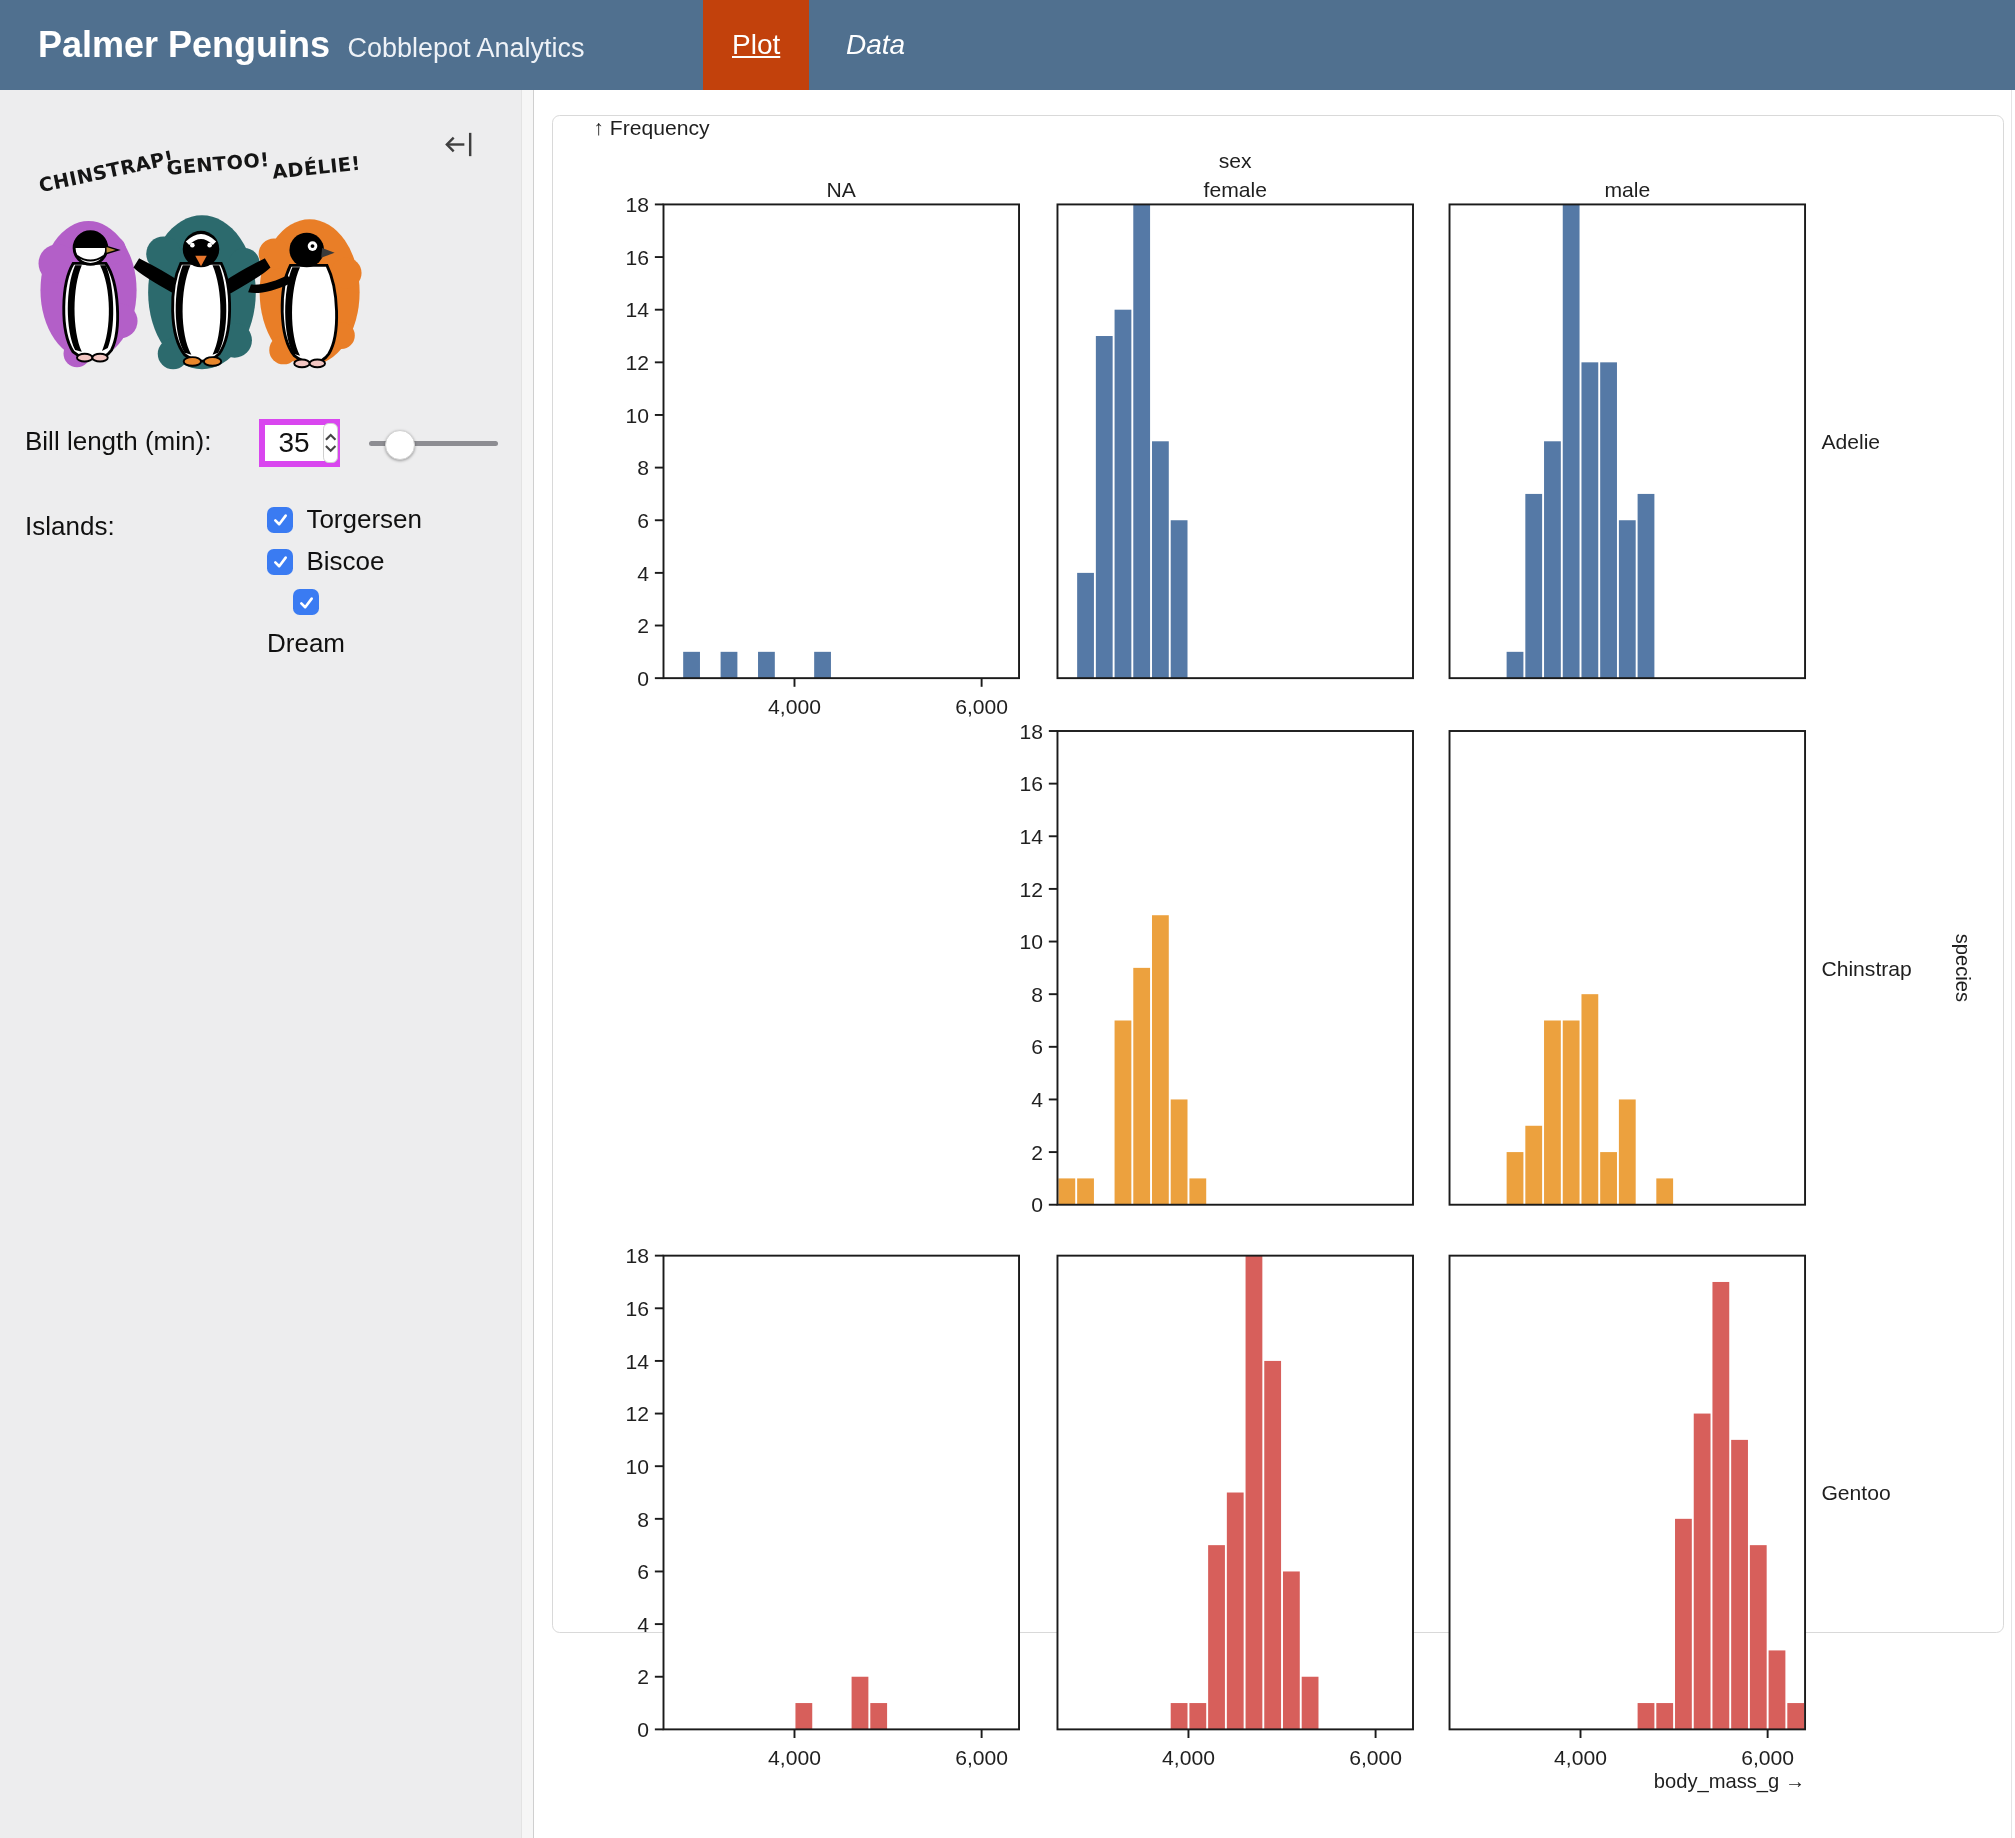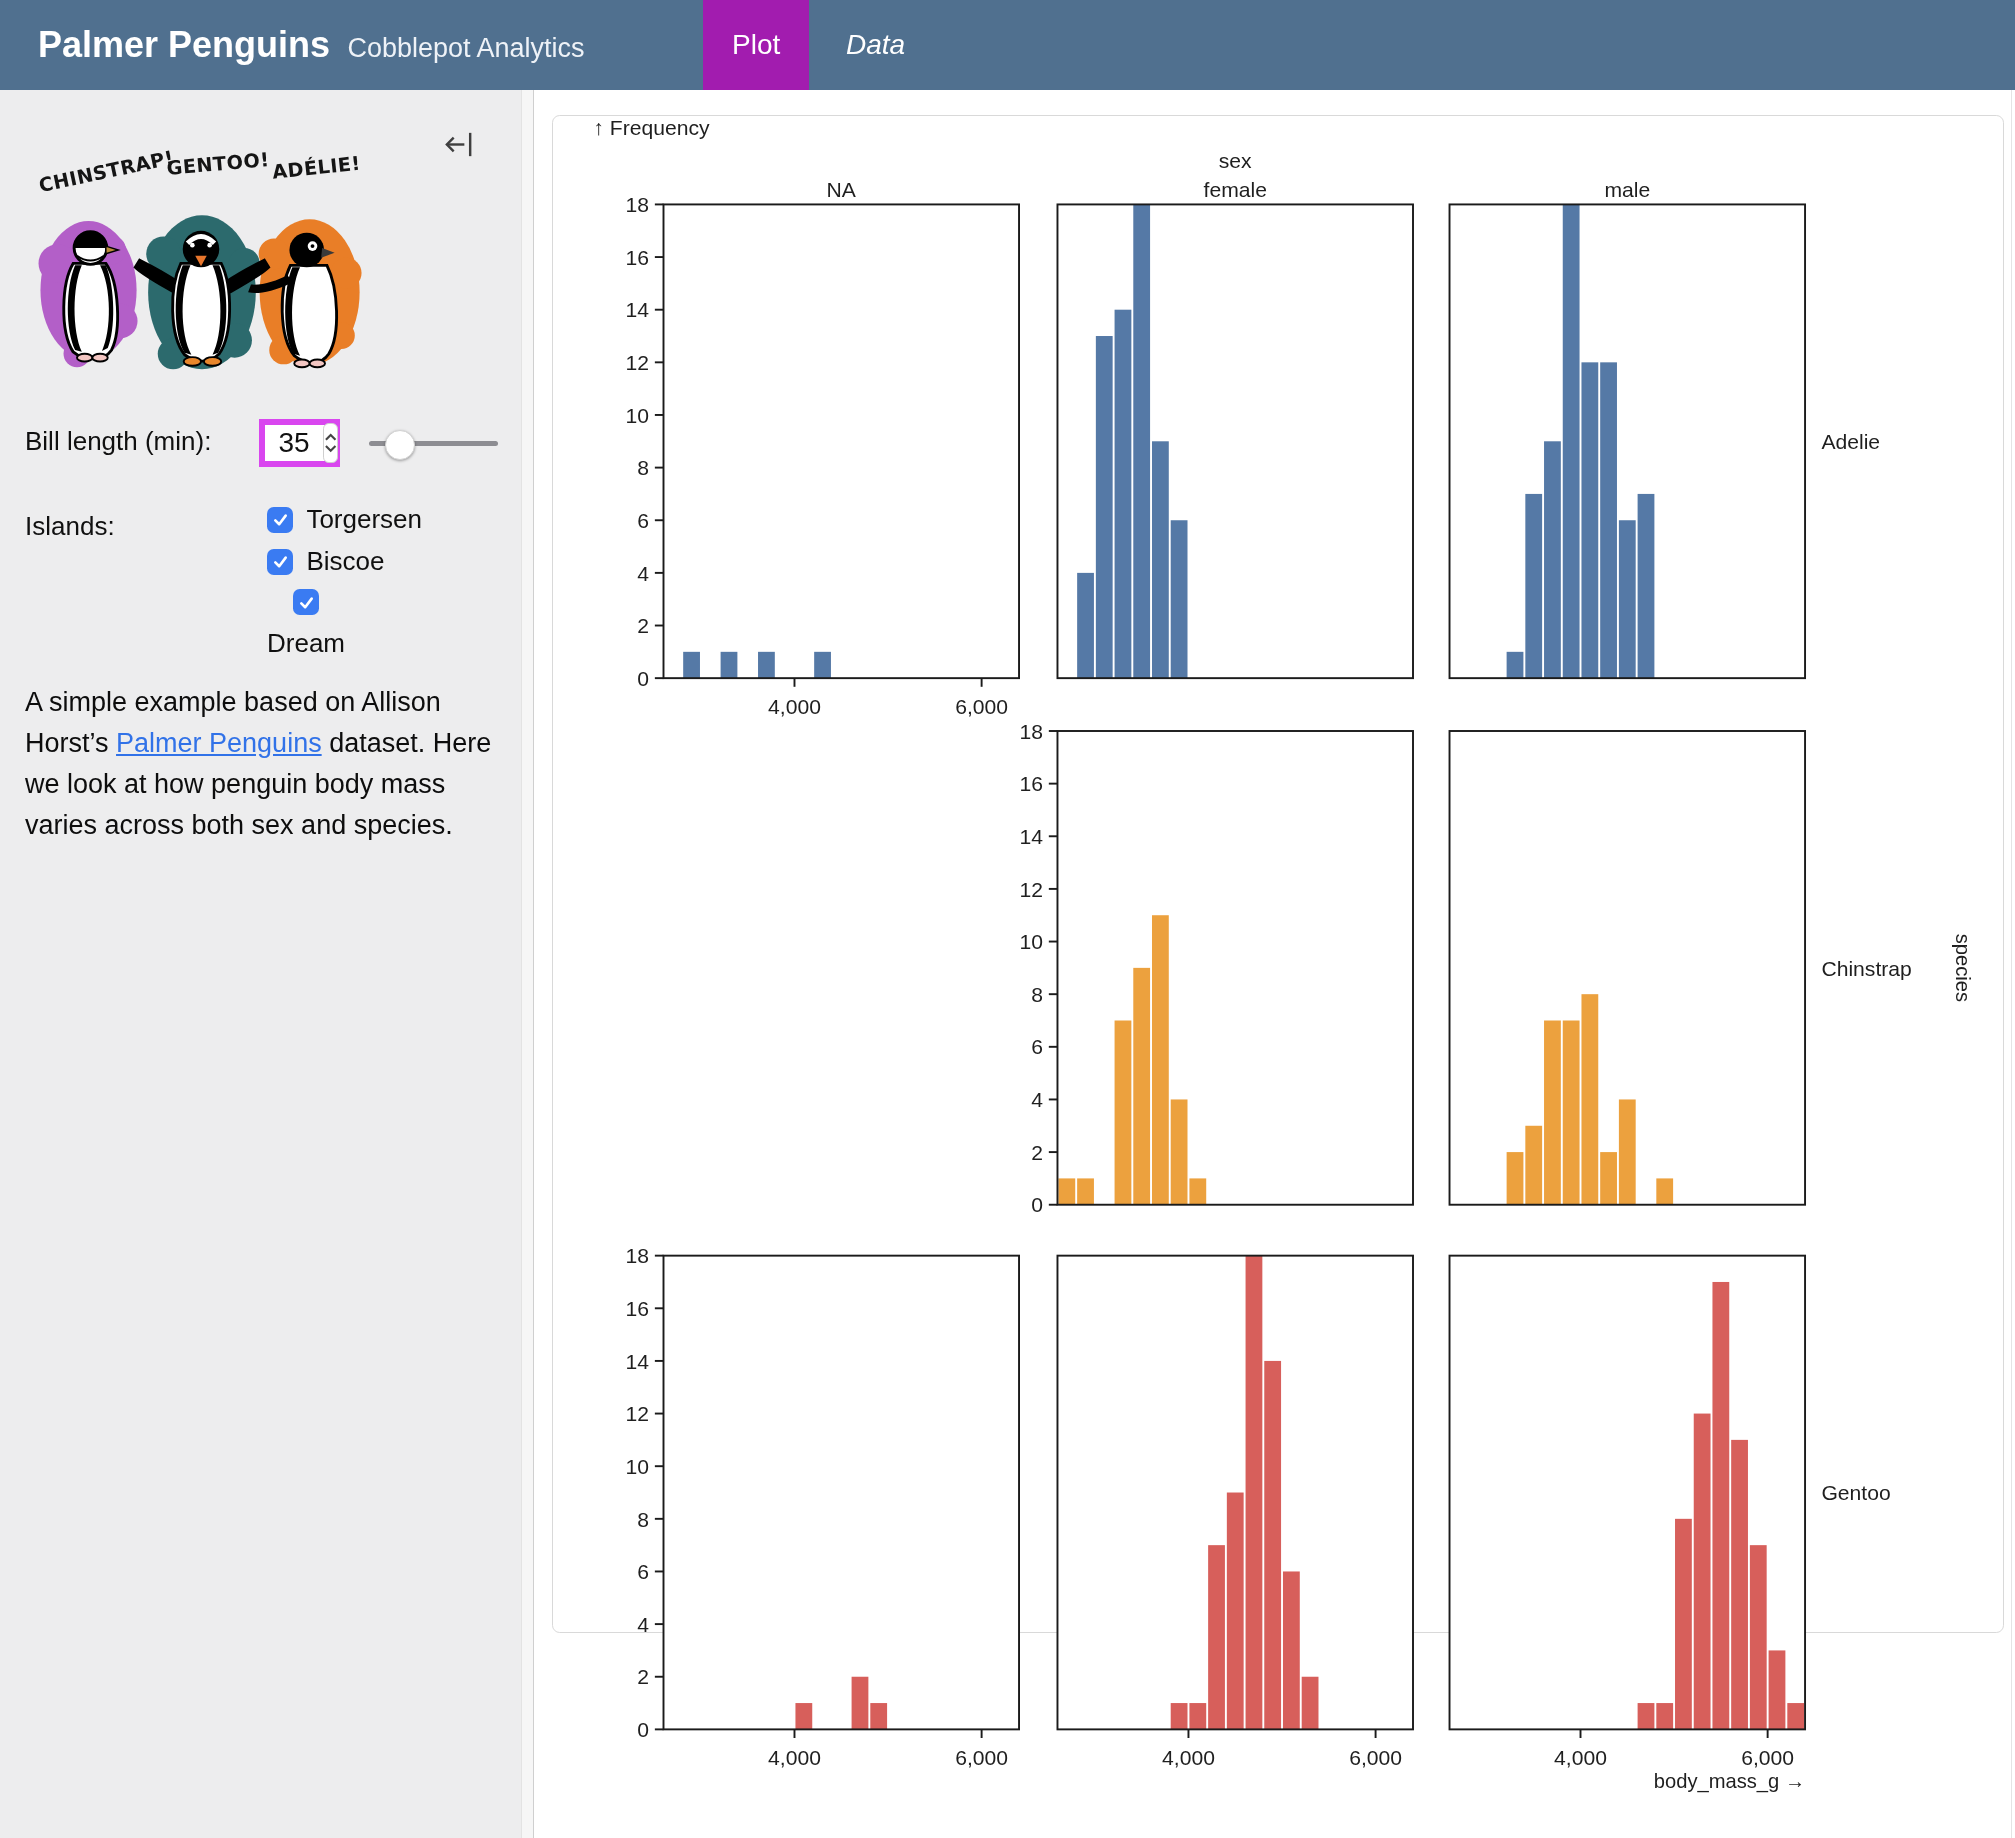--- a/index.html
+++ b/index.html
@@ -8,21 +8,21 @@
 
   
   .topbar{position:absolute;left:0;top:0;width:2016px;height:90px;background:#50708f;
           display:flex;align-items:center;}
   .brand{display:flex;align-items:baseline;gap:17.3px;margin-left:38px;}
   .brand-title{color:#fff;font-size:36px;font-weight:bold;}
   .brand-sub{color:#eef2f7;font-size:27px;}
   .tabs{position:absolute;left:703px;top:0;height:90px;display:flex;}
   .tab{height:90px;display:flex;align-items:center;padding:0 29px;color:#fff;
        font-size:28px;cursor:pointer;}
-  .tab.active{background:#a21caf;}
+  .tab.active{background:#c2410c;text-decoration:underline;}
   .tab + .tab{margin-left:7.7px;font-style:italic;}
 
   
   .sidebar{position:absolute;left:0;top:90px;width:534px;height:1748px;
            background:#ededee;border-right:1px solid #cfcfcf;box-sizing:border-box;}
   .scroll-gutter{position:absolute;right:0;top:0;width:10.6px;height:100%;
                  background:#f6f6f6;border-left:1px solid #e3e3e3;}
   .collapse-btn{position:absolute;left:440px;top:35px;width:38px;height:38px;
                 display:flex;align-items:center;justify-content:center;cursor:pointer;}
 
@@ -202,21 +202,20 @@
     </div>
     <div class="check-row r2">
       <div class="checkbox">
         <svg width="19" height="19" viewBox="0 0 22 22">
           <polyline points="5,12 9.5,16.5 17,6.5" fill="none" stroke="#fff" stroke-width="3" stroke-linecap="round" stroke-linejoin="round"></polyline>
           </svg>
       </div>
       <span class="check-label">Dream</span>
     </div>
 
-    <div class="desc"><span>A simple example based on Allison Horst’s </span><a>Palmer Penguins</a><span> dataset. Here we look at how penguin body mass varies across both sex and species.</span></div>
   </div>
 
   <div class="card">
     <svg id="plot-svg" width="1450" height="1697" viewBox="0 0 1509 1766">
         <text x="42" y="20" text-anchor="start" font-size="22" fill="#1f1f1f">↑ Frequency</text>
         <text x="710" y="54" text-anchor="middle" font-size="22" fill="#1f1f1f">sex</text>
         <text x="300" y="84" text-anchor="middle" font-size="22" fill="#1f1f1f">NA</text>
         <text x="710" y="84" text-anchor="middle" font-size="22" fill="#1f1f1f">female</text>
         <text x="1118" y="84" text-anchor="middle" font-size="22" fill="#1f1f1f">male</text>
         <rect x="115" y="92" width="370" height="493" fill="#fff" stroke="none"></rect>

